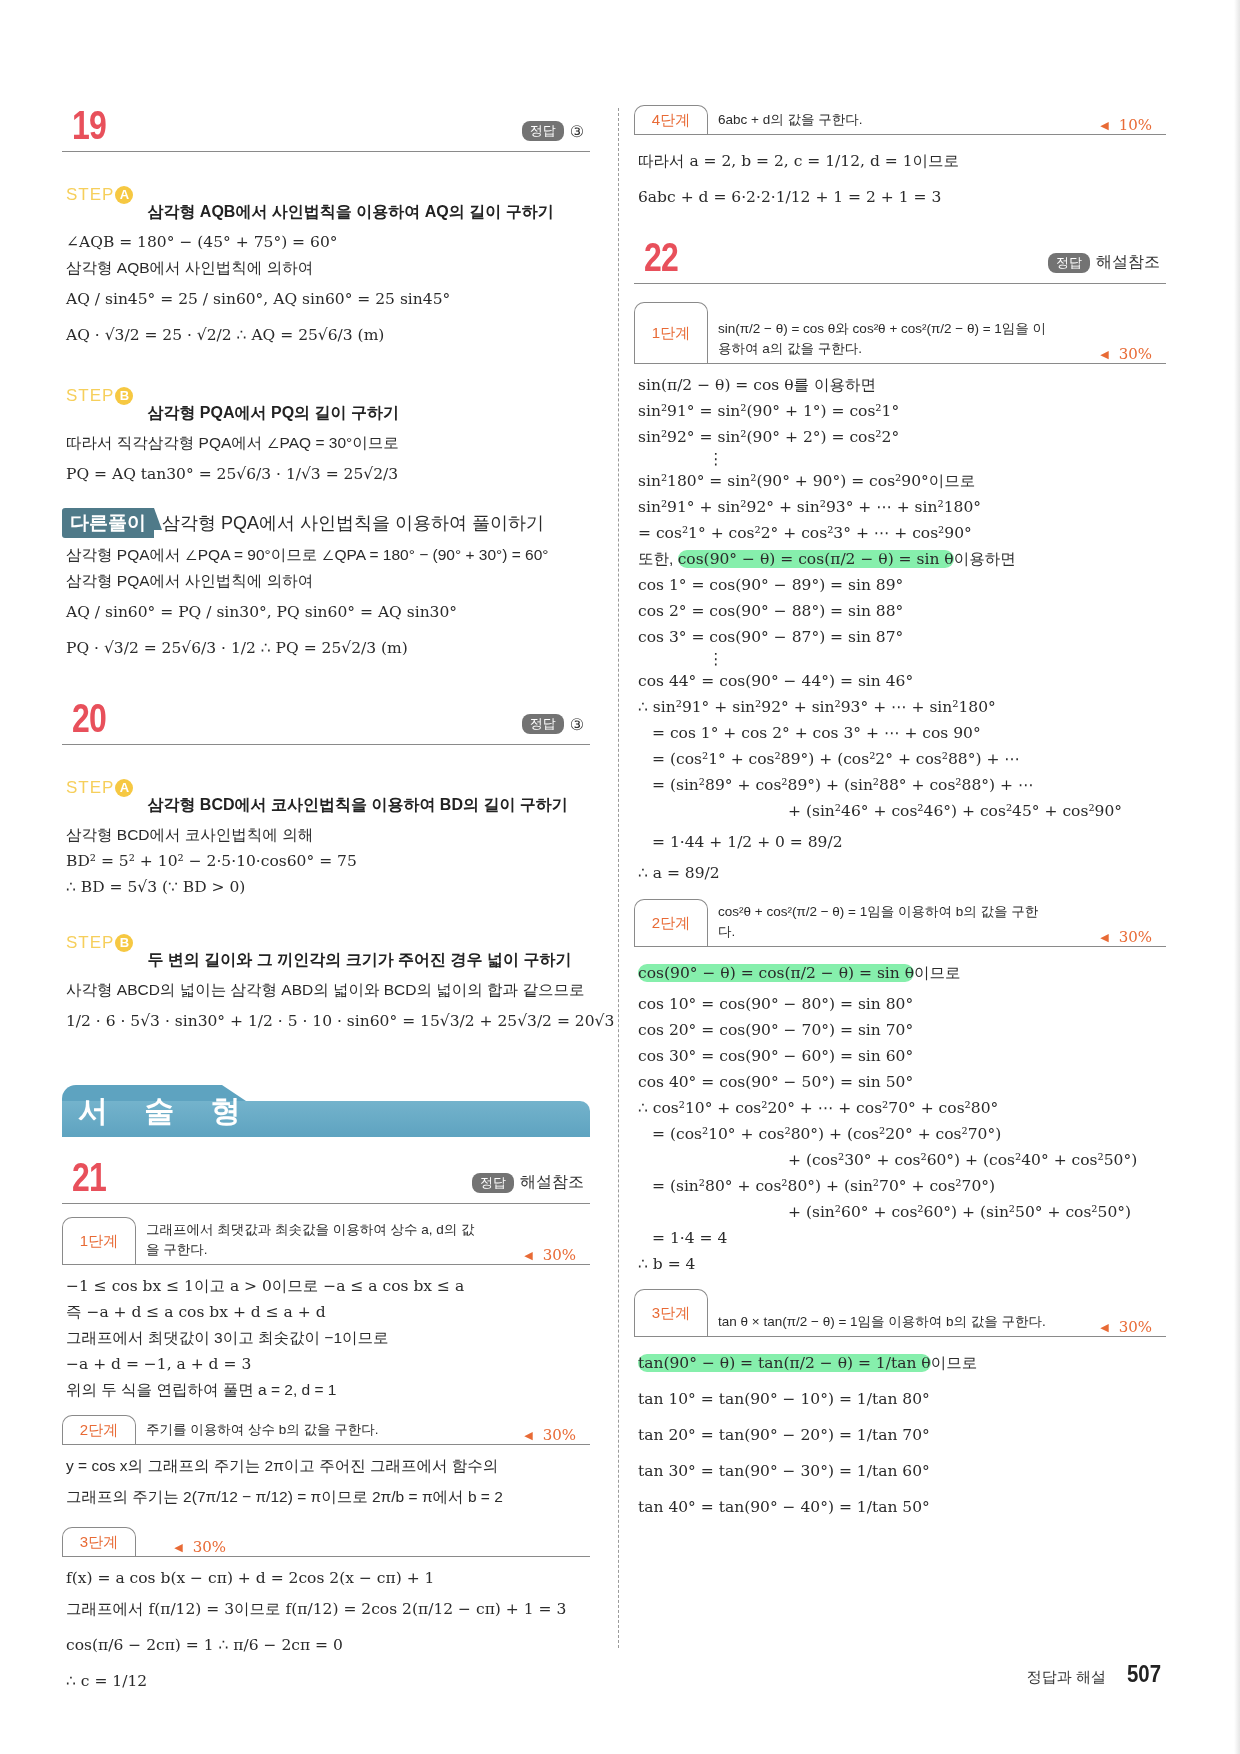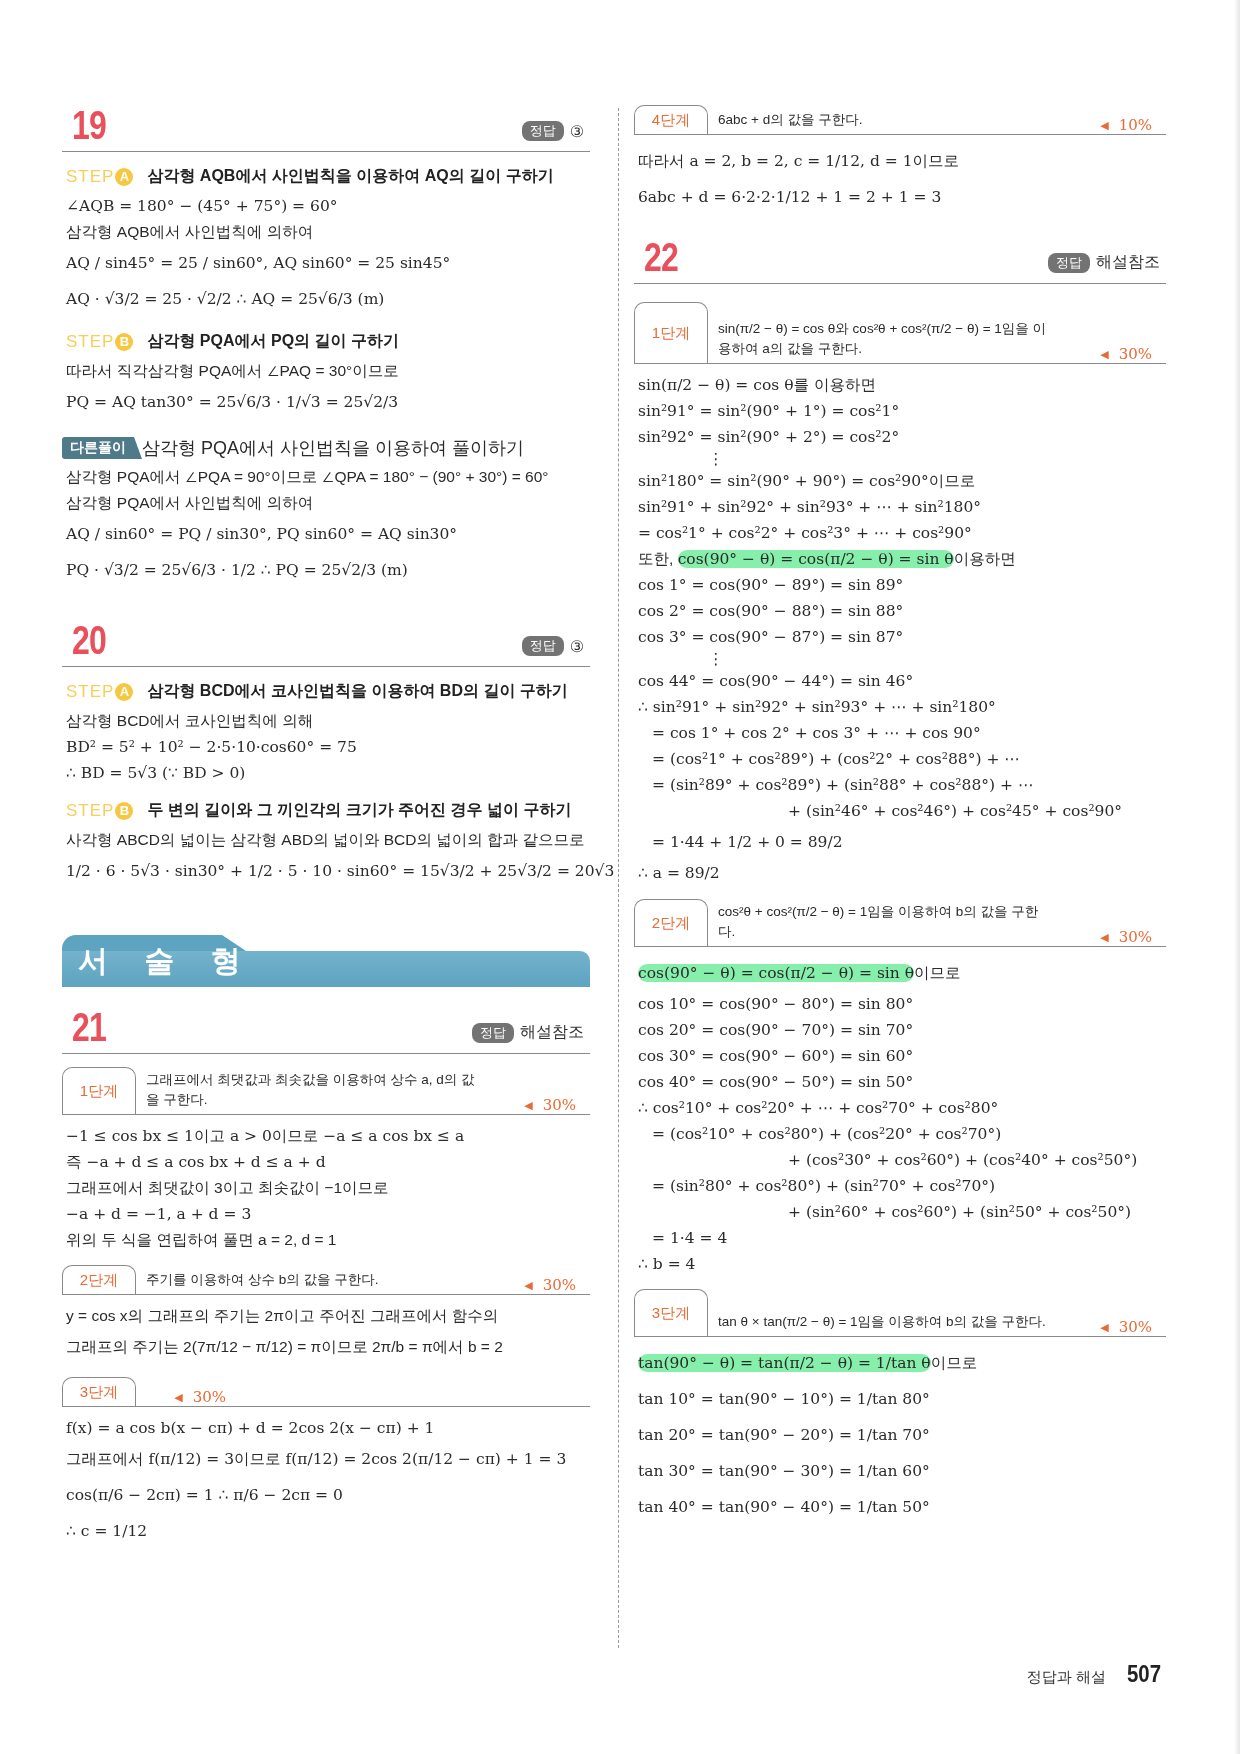--- a/index.html
+++ b/index.html
@@ -14,32 +14,32 @@
   .right-edge { position: absolute; right: 0; top: 0; width: 6px; height: 1754px; background: linear-gradient(to right, #fff, #e6e6e6); }
 
   .prob-head { position: relative; height: 56px; border-bottom: 1.5px solid #8a8a8a; margin-bottom: 12px; }
   .prob-num { position: absolute; left: 10px; top: 8px; font-family: "Liberation Sans", sans-serif; font-weight: bold; font-size: 40px; color: #e8505b; letter-spacing: -1px; transform: scaleX(0.8); transform-origin: left; }
   .answer { position: absolute; right: 6px; bottom: 10px; display: flex; align-items: center; gap: 6px; font-family: "Liberation Sans", sans-serif; font-size: 16px; color: #333; }
   .ans-pill { background: #737373; color: #fff; border-radius: 8px; padding: 1px 8px; font-size: 13px; }
 
   .step-line { display: flex; align-items: center; margin: 14px 0 6px 4px; font-family: "Liberation Sans", sans-serif; }
   .step-tag { color: #f6cf5b; font-size: 17px; letter-spacing: 1px; }
   .step-circle { display: inline-block; width: 18px; height: 18px; border-radius: 50%; background: #f6c842; color: #fff; font-size: 13px; font-weight: bold; text-align: center; line-height: 18px; margin-left: 1px; }
-  .step-title { font-weight: bold; font-size: 16px; margin-left: 14px; color: #222; }
+  .step-title { font-weight: bold; font-size: 16px; margin-left: 14px; color: #222; margin-top: 36px; }
 
   .line { font-size: 15.5px; line-height: 26px; margin-left: 4px; white-space: nowrap; }
   .line.tall { line-height: 36px; }
   .kr { font-family: "Liberation Sans", sans-serif; }
   .hl { background: #86efac; border-radius: 9px; }
   .indent1 { padding-left: 14px; }
   .indent2 { padding-left: 150px; }
   .center-dots { padding-left: 70px; line-height: 18px; }
 
   .alt-line { display: flex; align-items: center; margin: 16px 0 4px 0; font-family: "Liberation Sans", sans-serif; }
-  .alt-tag { background: #4f7a89; color: #fff; font-size: 14px; font-weight: bold; padding: 2px 8px; border-radius: 3px 0 0 3px; position: relative; }
+  .alt-tag { background: #4f7a89; color: #fff; font-size: 19px; font-weight: bold; padding: 2px 8px; border-radius: 3px 0 0 3px; position: relative; }
   .alt-tag::after { content: ""; position: absolute; right: -8px; top: 0; border-left: 8px solid #4f7a89; border-top: 22px solid transparent; }
   .alt-text { margin-left: 8px; font-size: 18px; }
 
   .banner { position: relative; height: 52px; margin: 46px 0 10px 0; }
   .banner-tab { position: absolute; left: 0; top: 0; width: 160px; height: 52px; background: #5ea3c0; border-radius: 14px 0 0 0; }
   .banner-tab::after { content: ""; position: absolute; right: -30px; top: 0; border-bottom: 20px solid #5ea3c0; border-right: 30px solid transparent; }
   .banner-bar { position: absolute; left: 0; right: 0; top: 16px; height: 36px; background: linear-gradient(to bottom, #74b3cc, #5ea3c0); border-radius: 0 10px 0 0; }
   .banner-text { position: absolute; left: 16px; top: 6px; font-family: "Liberation Sans", sans-serif; font-weight: bold; font-size: 30px; color: #fff; letter-spacing: 14px; z-index: 2; }
 
   .stage { display: flex; align-items: flex-end; border-bottom: 1.5px solid #8a8a8a; margin: 12px 0 8px 0; font-family: "Liberation Sans", sans-serif; }

